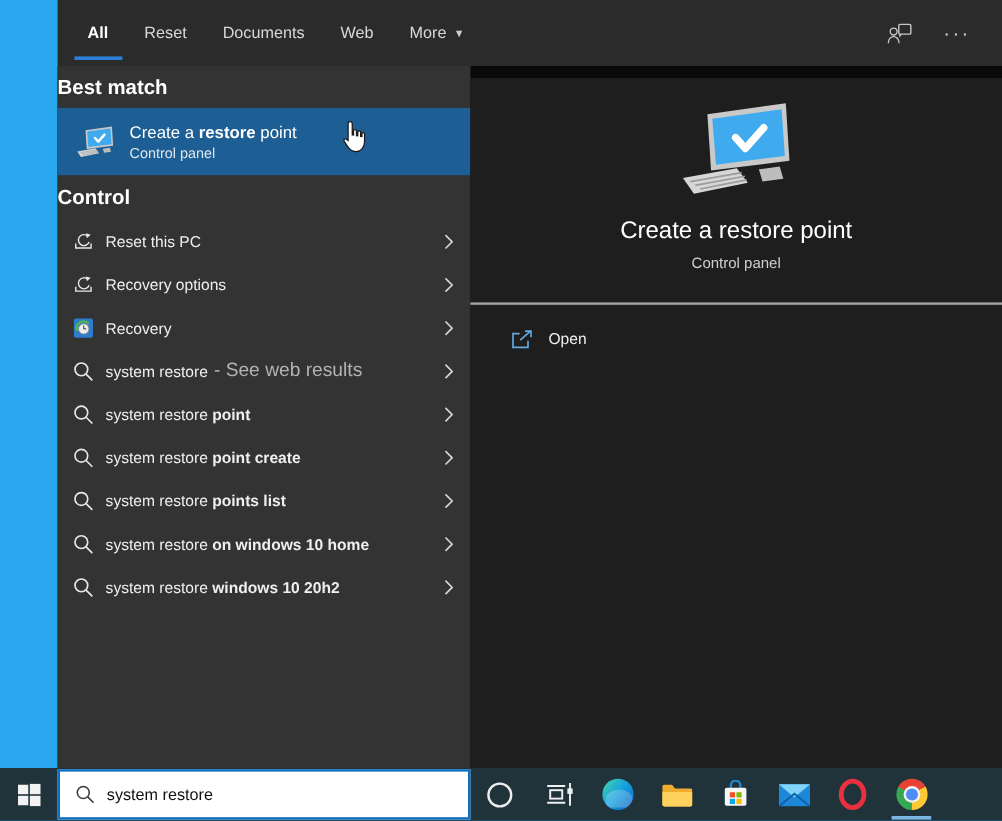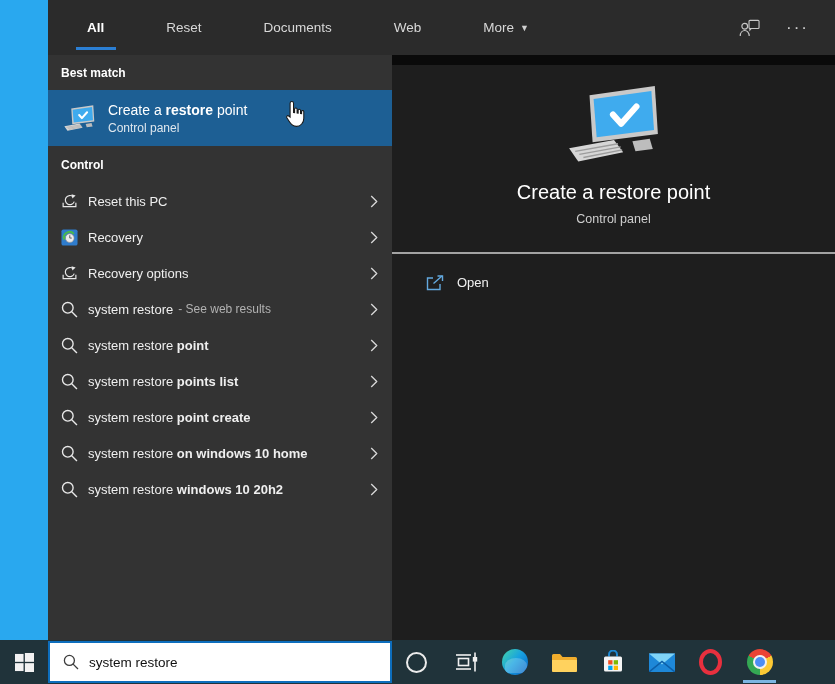--- a/index.html
+++ b/index.html
@@ -2,46 +2,46 @@
 <html><head>
 <meta charset="utf-8">
 <style>
   * { margin:0; padding:0; box-sizing:border-box; }
   html,body { background:#000; }
   body { font-family:"Liberation Sans", sans-serif; }
   .screen { position:relative; width:835px; height:684px; overflow:hidden; background:#29a8ef; }
 
   
   .panel { position:absolute; left:48px; top:0; width:787px; height:640px; display:flex; flex-direction:column; }
-  .tabbar { height:55px; background:#2b2b2b; display:flex; align-items:center; padding:0 26px 0 39px; flex:none;gap:32px; }
+  .tabbar { height:55px; background:#2b2b2b; display:flex; align-items:center; padding:0 26px 0 25px; flex:none; }
   .tab { position:relative; height:55px; display:flex; align-items:center; margin-right:30px; color:#d8d8d8; font-size:13.5px; cursor:default; }
   .tab.active { color:#fff; font-weight:bold; }
   .tab.active::after { content:""; position:absolute; left:50%; transform:translateX(-50%); bottom:5px; width:40px; height:3px; background:#2b7fd4; }
   .tab .caret { font-size:9px; margin-left:6px; color:#cfcfcf; }
   .tabbar-right { margin-left:auto; display:flex; align-items:center; gap:26px; color:#c8c8c8; }
   .dots { font-size:17px; letter-spacing:2px; color:#cfcfcf; line-height:1; }
 
   .body { flex:1; display:flex; background:#0a0a0a; min-height:0; }
 
   
   .list { width:344px; background:#333333; flex:none; }
-  .sec-head { display:flex; align-items:center; padding-left:13px; color:#fff; font-size:12px; font-weight:bold; }
+  .sec-head { display:flex; align-items:center; color:#fff; font-size:17px; font-weight:bold; }
   .sec-head.h1 { height:35px; }
   .sec-head.h2 { height:37px; }
   .sec-head.h3 { height:32px; }
   .best-item { height:56px; background:#1d5f94; display:flex; align-items:center; padding:0 14px 0 15px; cursor:pointer; }
   .best-item .bm-icon { width:33px; flex:none; margin-right:12px; }
   .bm-text { display:flex; flex-direction:column; }
   .bm-title { color:#fff; font-size:14px; line-height:18px; }
   .bm-sub { color:#dfe7ee; font-size:12px; line-height:16px; margin-top:1px; }
   .row { height:36px; display:flex; align-items:center; padding:0 14px 0 13px; color:#efefef; cursor:pointer; }
   .row .ric { width:17px; height:17px; flex:none; margin-right:10px; color:#e8e8e8; }
   .row .lbl { font-size:13px; white-space:nowrap; }
   .row .lbl b { font-weight:bold; }
-  .row .note { font-size:12px; color:#b2b2b2; margin-left:5px; white-space:nowrap; }
+  .row .note { font-size:16px; color:#b2b2b2; margin-left:5px; white-space:nowrap; }
   .chev { margin-left:auto; width:8px; height:13px; color:#d4d4d4; flex:none; }
 
   
   .preview-col { flex:1; display:flex; flex-direction:column; min-width:0; }
   .preview { margin-top:10px; flex:1; background:#1e1e1e; display:flex; flex-direction:column; align-items:center; }
   .pv-icon { margin-top:20px; width:98px; }
   .pv-title { margin-top:18px; color:#fff; font-size:20px; }
   .pv-sub { margin-top:8px; color:#cfcfcf; font-size:12.5px; }
   .pv-divider { margin-top:26px; width:100%; height:2px; background:#a3a3a3; }
   .pv-actions { width:100%; margin-top:14px; }
@@ -199,37 +199,37 @@
         <div class="row">
           <svg class="ric" viewBox="0 0 20 18">
               <use href="#i-reset"></use>
             </svg>
           <span class="lbl">Reset this PC</span>
           <svg class="chev" viewBox="0 0 8 14">
               <use href="#i-chevron"></use>
             </svg>
         </div>
         <div class="row">
+          <svg class="ric" viewBox="0 0 20 18">
+              <use href="#i-reset"></use>
+            </svg>
+          <span class="lbl">Recovery options</span>
+          <svg class="chev" viewBox="0 0 8 14">
+              <use href="#i-chevron"></use>
+            </svg>
+        </div>
+        <div class="row">
           <svg class="ric" viewBox="0 0 18 18">
               <use href="#i-recovery"></use>
             </svg>
           <span class="lbl">Recovery</span>
           <svg class="chev" viewBox="0 0 8 14">
               <use href="#i-chevron"></use>
             </svg>
         </div>
-        <div class="row">
-          <svg class="ric" viewBox="0 0 20 18">
-              <use href="#i-reset"></use>
-            </svg>
-          <span class="lbl">Recovery options</span>
-          <svg class="chev" viewBox="0 0 8 14">
-              <use href="#i-chevron"></use>
-            </svg>
-        </div>
 
 
         <div class="row">
           <svg class="ric" viewBox="0 0 16 16">
               <use href="#i-search"></use>
             </svg>
           <span class="lbl"><span>system restore</span><b></b></span>
           <span class="note">- See web results</span>
           <svg class="chev" viewBox="0 0 8 14">
               <use href="#i-chevron"></use>
@@ -241,30 +241,30 @@
             </svg>
           <span class="lbl"><span>system restore </span><b>point</b></span>
           <svg class="chev" viewBox="0 0 8 14">
               <use href="#i-chevron"></use>
             </svg>
         </div>
         <div class="row">
           <svg class="ric" viewBox="0 0 16 16">
               <use href="#i-search"></use>
             </svg>
+          <span class="lbl"><span>system restore </span><b>point create</b></span>
+          <svg class="chev" viewBox="0 0 8 14">
+              <use href="#i-chevron"></use>
+            </svg>
+        </div>
+        <div class="row">
+          <svg class="ric" viewBox="0 0 16 16">
+              <use href="#i-search"></use>
+            </svg>
           <span class="lbl"><span>system restore </span><b>points list</b></span>
-          <svg class="chev" viewBox="0 0 8 14">
-              <use href="#i-chevron"></use>
-            </svg>
-        </div>
-        <div class="row">
-          <svg class="ric" viewBox="0 0 16 16">
-              <use href="#i-search"></use>
-            </svg>
-          <span class="lbl"><span>system restore </span><b>point create</b></span>
           <svg class="chev" viewBox="0 0 8 14">
               <use href="#i-chevron"></use>
             </svg>
         </div>
         <div class="row">
           <svg class="ric" viewBox="0 0 16 16">
               <use href="#i-search"></use>
             </svg>
           <span class="lbl"><span>system restore </span><b>on windows 10 home</b></span>
           <svg class="chev" viewBox="0 0 8 14">

